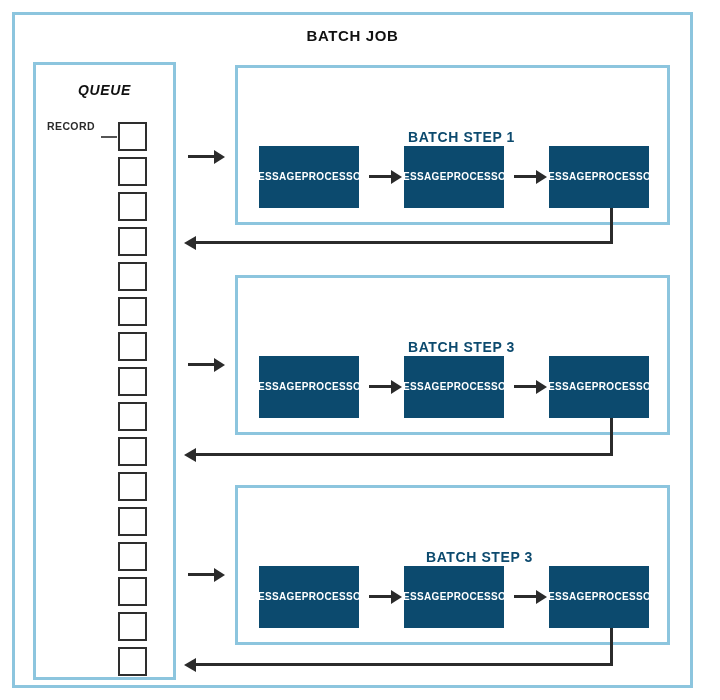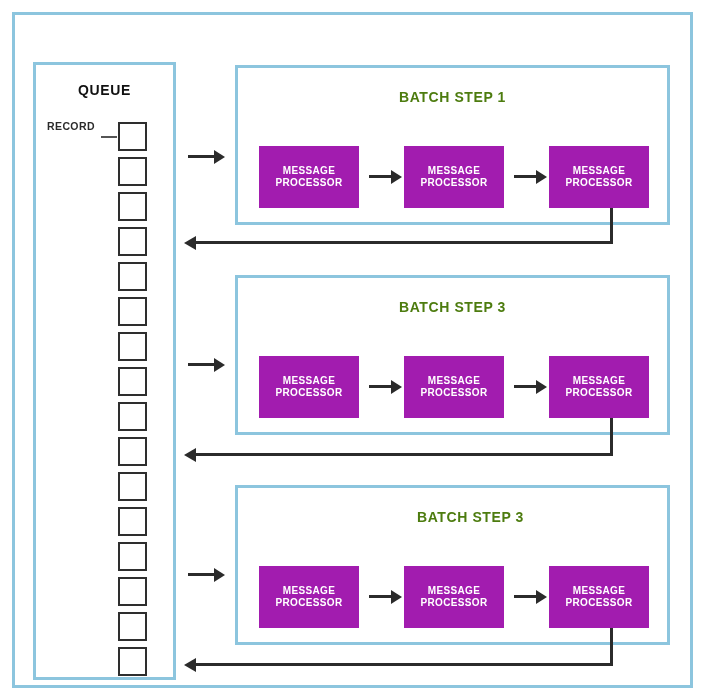--- a/index.html
+++ b/index.html
@@ -12,54 +12,55 @@
   
   .job-frame{left:12px;top:12px;width:681px;height:676px;
              border:3px solid #8cc5de;background:#fff;}
   .job-title{left:12px;top:27px;width:681px;text-align:center;
              font-size:15px;font-weight:bold;letter-spacing:.6px;color:#111;}
 
   
   .queue-frame{left:33px;top:62px;width:143px;height:618px;
                border:3px solid #8cc5de;background:#fff;}
   .queue-title{left:33px;top:82px;width:143px;text-align:center;
-               font-size:14px;font-weight:bold;letter-spacing:.6px;color:#111;}
+               font-size:14px;font-weight:bold;letter-spacing:.6px;color:#111;font-style:italic;}
   .record-col{left:118px;top:122px;width:33px;height:545px;}
   .record{width:29px;height:29px;border:2.5px solid #2e2e2e;background:#fff;
           margin-bottom:6px;box-sizing:border-box;}
   .record-label{left:47px;top:120px;font-size:10.5px;font-weight:bold;
                 letter-spacing:.4px;color:#2b2b2b;}
   .record-leader{left:101px;top:136px;width:16px;height:2px;background:#555;}
 
   
   .step-frame{left:235px;width:435px;height:160px;
               border:3px solid #8cc5de;background:#fff;}
-  .step-title{left:235px;width:435px;text-align:center;
-              font-size:14px;font-weight:bold;letter-spacing:.6px;color:#4d7c0f;}
+  .step-title{left:244px;width:435px;text-align:center;
+              font-size:14px;font-weight:bold;letter-spacing:.6px;color:#0c4a6e;margin-top:40px;}
 
   
-  .mp{width:100px;height:62px;background:#a21caf;color:#fff;
-      display:flex;flex-direction:column;align-items:center;
+  .mp{width:100px;height:62px;background:#0c4a6e;color:#fff;
+      display:flex;flex-direction:row;align-items:center;
       justify-content:center;line-height:1.25;
       font-size:10px;font-weight:bold;letter-spacing:.35px;text-align:center;}
 
   
   .ar-shaft{background:#2b2b2b;height:3px;}
   .ar-head{width:0;height:0;border-top:7px solid transparent;
            border-bottom:7px solid transparent;border-left:11px solid #2b2b2b;}
   .ar-head-l{width:0;height:0;border-top:7px solid transparent;
              border-bottom:7px solid transparent;border-right:12px solid #2b2b2b;}
   .riser{background:#2b2b2b;width:3px;}
 </style>
 </head>
 <body>
 
 <div id="stage">
 
   <div class="abs job-frame"></div>
+  <div class="abs job-title">BATCH JOB</div>
 
   <div class="abs queue-frame"></div>
   <div class="abs queue-title">QUEUE</div>
   <div class="abs record-label">RECORD</div>
   <div class="abs record-leader"></div>
   <div class="abs record-col" id="record-col">
       <div class="record"></div>
       <div class="record"></div>
       <div class="record"></div>
       <div class="record"></div>

